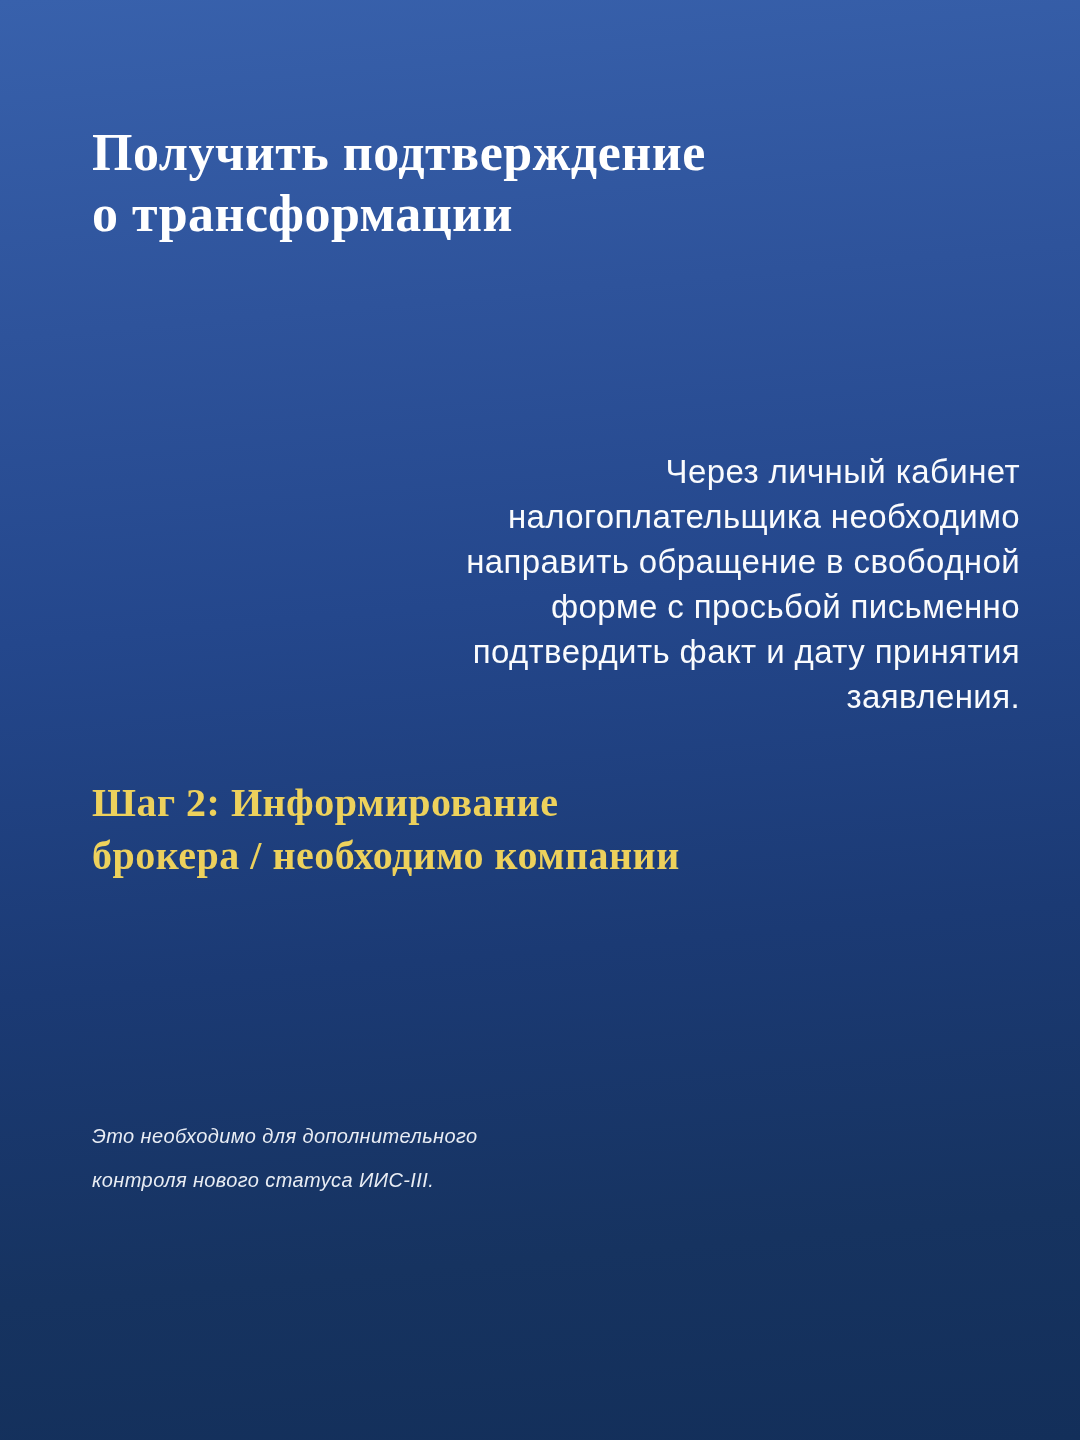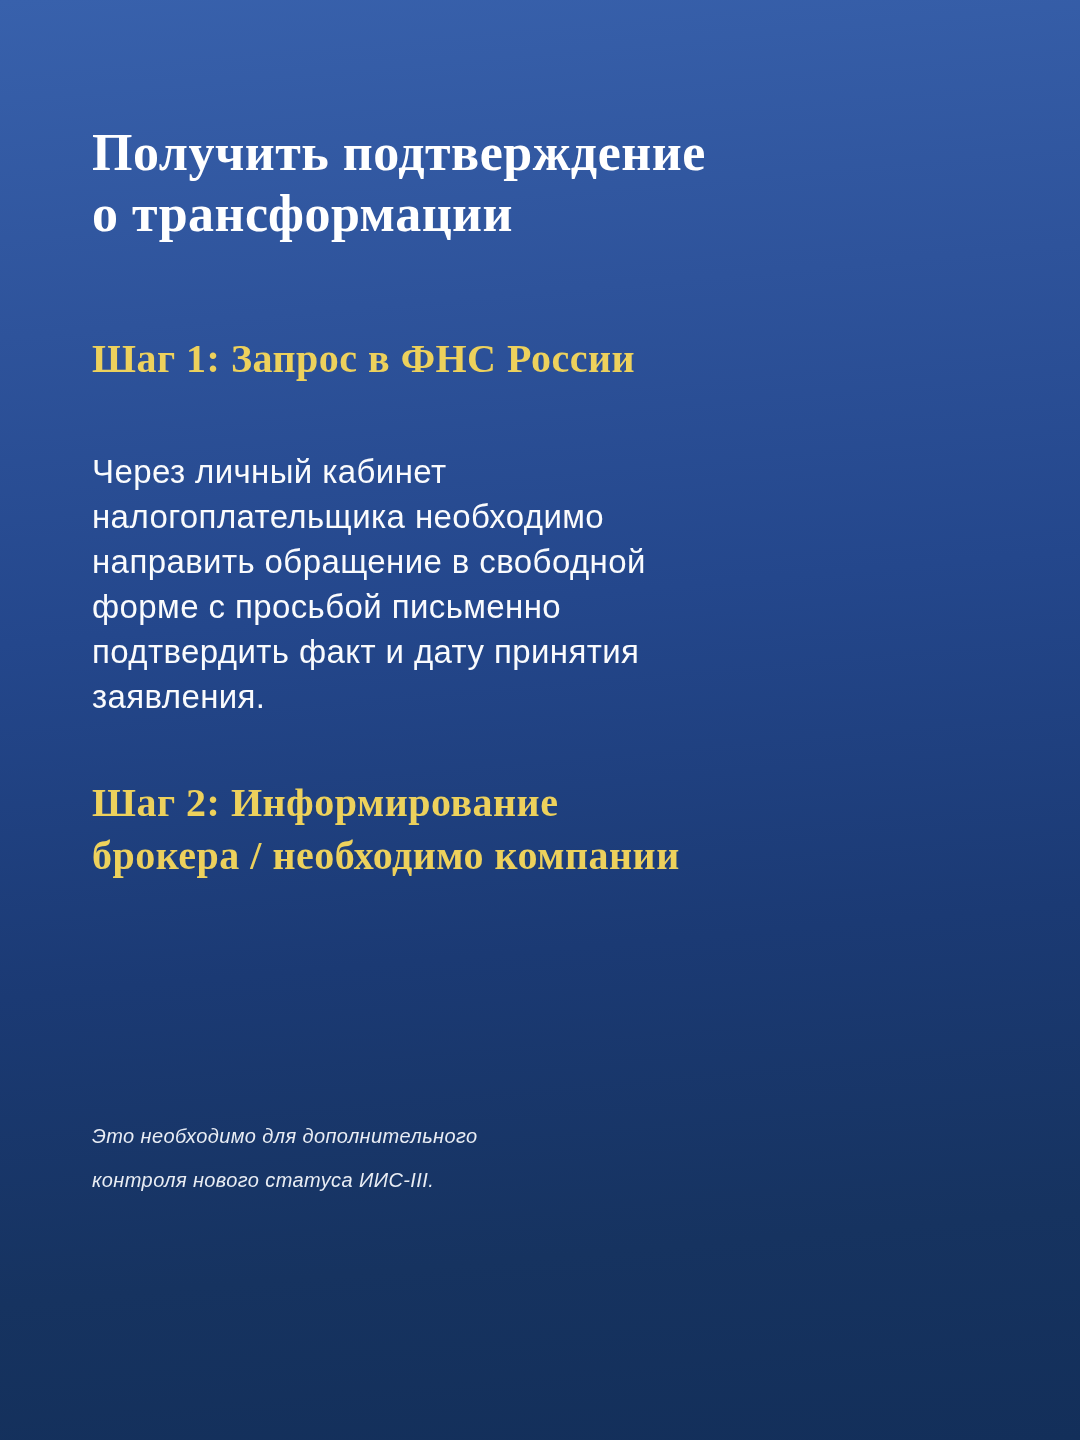--- a/index.html
+++ b/index.html
@@ -44,41 +44,41 @@
     letter-spacing: 0.5px;
   }
   .step1-heading { top: 300px; }
   .step2-heading { top: 744px; }
   .step-body {
     font-size: 33px;
     line-height: 45px;
     color: #fafbfd;
     letter-spacing: 0.4px;
     font-weight: 400;
+    text-align: right;
   }
   .step1-body { top: 416px; }
   .step2-body { top: 910px; }
   .footnote {
     top: 1094px;
     font-style: italic;
     font-size: 20px;
     line-height: 44px;
     color: #e9edf4;
     letter-spacing: 0.4px;
   }
 </style>
 </head>
 <body>
 
 <div class="slide">
 
   <h1 class="block title">Получить подтверждение
 о трансформации</h1>
 
-  <h2 class="block step-heading step1-heading">Шаг 1: Запрос в ФНС России</h2>
 
   <p class="block step-body step1-body">Через личный кабинет
 налогоплательщика необходимо
 направить обращение в свободной
 форме с просьбой письменно
 подтвердить факт и дату принятия
 заявления.</p>
 
   <h2 class="block step-heading step2-heading">Шаг 2: Информирование
 брокера / необходимо компании</h2>

